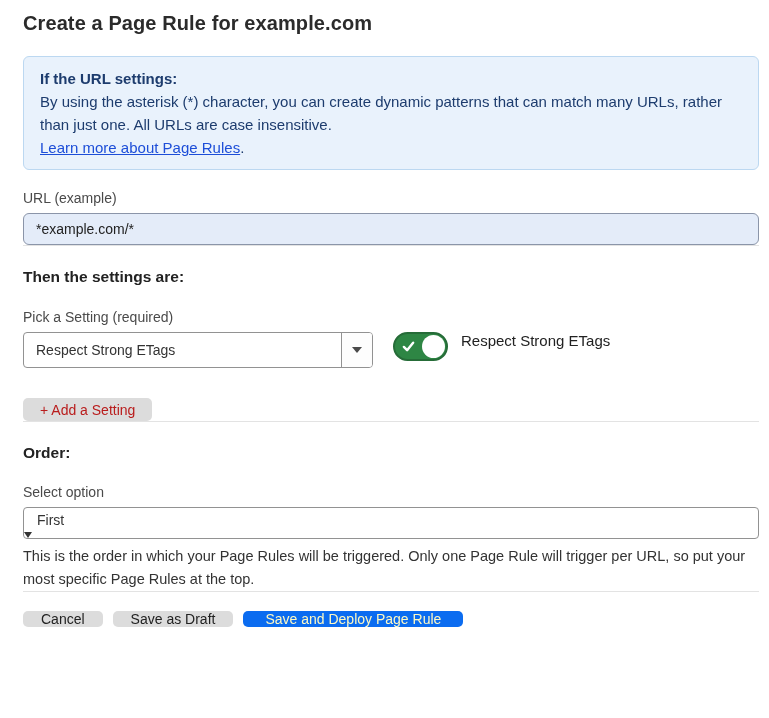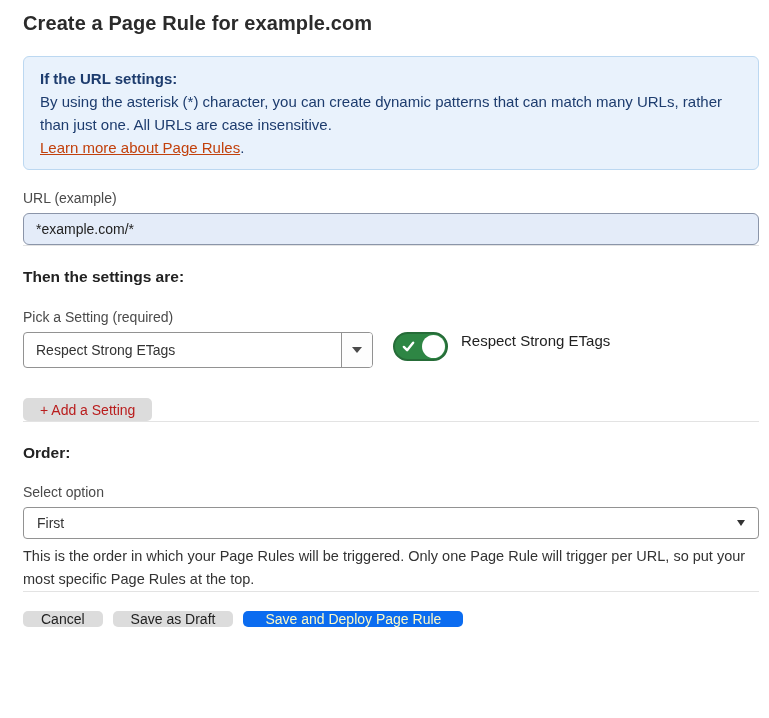--- a/index.html
+++ b/index.html
@@ -30,21 +30,21 @@
     padding: 10px 16px;
     font-size: 15px;
     line-height: 23px;
     color: #1d3c6e;
     margin-bottom: 20px;
   }
   .info-box .info-heading {
     font-weight: 700;
   }
   .info-box a.info-link {
-    color: #c2410c;
+    color: #1d4ed8;
     text-decoration: underline;
     cursor: pointer;
   }
   
   .field-label {
     font-size: 14px;
     color: #4a4a4a;
     margin-bottom: 7px;
   }
   
@@ -158,21 +158,21 @@
     border-radius: 5px;
     height: 23px;
     padding: 0 17px;
     font-size: 14px;
     color: #b91c1c;
     font-family: "Liberation Sans", "DejaVu Sans", sans-serif;
     cursor: pointer;
   }
   .divider-2 { margin-top: 15px; }
   .order-select-label { margin-top: 22px; }
-  .order-select { width: 100%; height: 32px; margin-top: 0; }
+  .order-select { width: 100%; height: 32px; margin-top: 0; flex-direction: column; }
   .order-select .select-value { padding: 0 13px; }
   .order-select .caret-wrap {
     display: flex;
     align-items: center;
     padding-right: 13px;
   }
   .order-select .caret-down {
     border-left-width: 4.5px;
     border-right-width: 4.5px;
     border-top-width: 6px;

